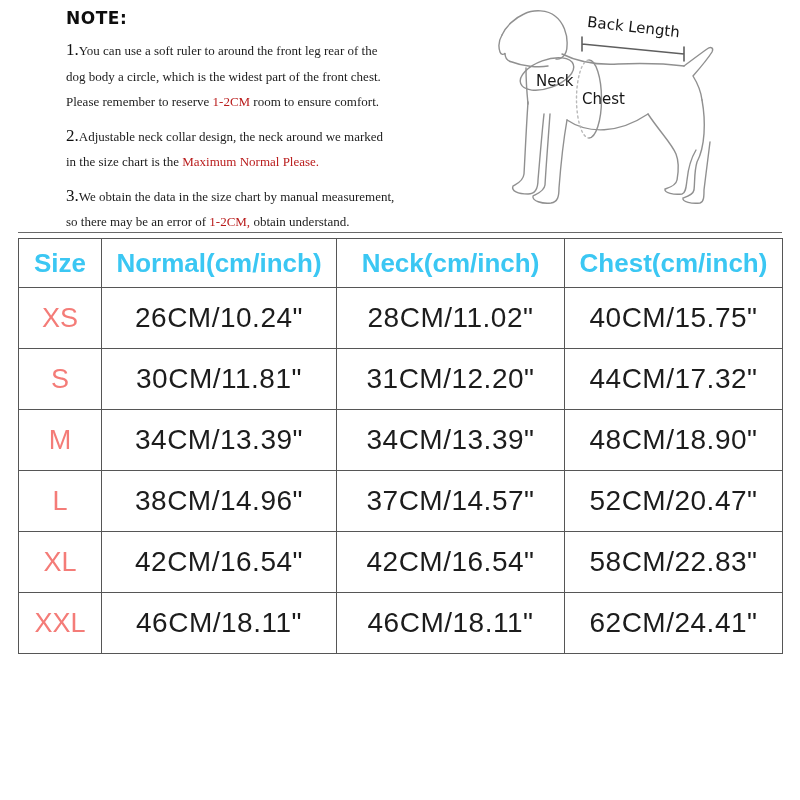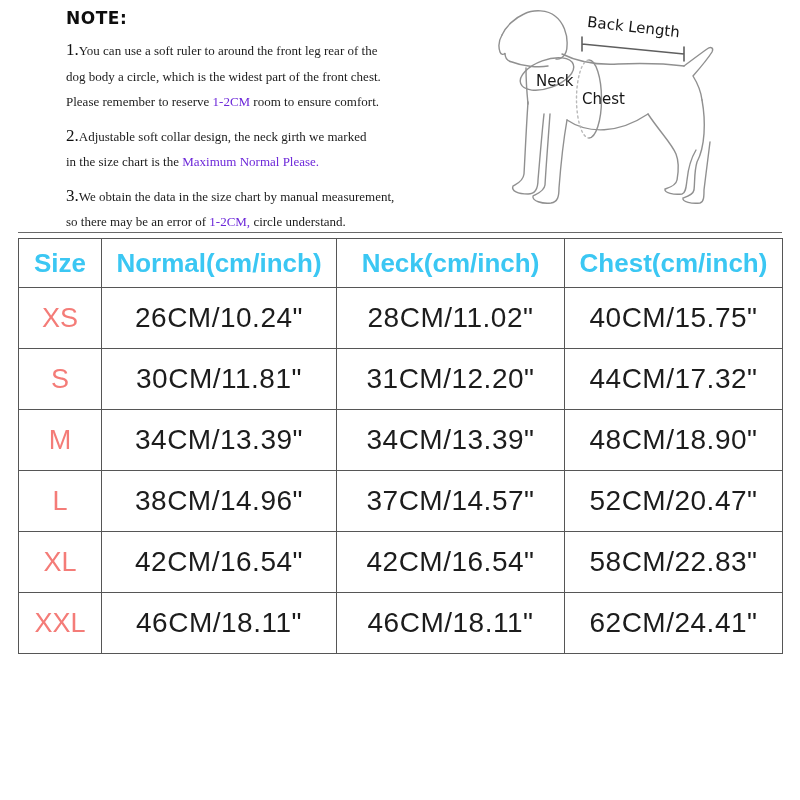--- a/index.html
+++ b/index.html
@@ -12,21 +12,21 @@
   .note-heading{
     margin:0 0 9px 0;font-size:17px;font-weight:800;color:#0e0e0e;
     letter-spacing:.5px;font-family:"DejaVu Sans",sans-serif;
   }
   .note{margin:0 0 8px 0;}
   .note-line{
     font-size:13px;line-height:25.5px;color:#1c1c1c;white-space:nowrap;
     font-family:Liberation Serif, serif;
   }
   .note-num{font-size:17px;color:#101010;}
-  .red{color:#6d28d9;}
+  .red{color:#b91c1c;}
   
   .dog{position:absolute;left:488px;top:2px;width:312px;height:228px;}
   .dog path,.dog ellipse{fill:none;stroke:#909090;stroke-width:1.4;stroke-linecap:round;}
   .dog .measure{stroke:#5f5f5f;stroke-width:1.6;}
   .dog .dashed{stroke:#b9b9b9;stroke-dasharray:2 3;}
   .dog text{
     fill:#161616;font-family:"DejaVu Sans",sans-serif;font-size:15px;
   }
   
   .table-top-rule{
@@ -53,26 +53,26 @@
 
   <section class="notes">
     <h1 class="note-heading">NOTE:</h1>
     <div id="notes-list">
         <div class="note">
           <div class="note-line"><span class="note-num">1.</span><span>You can use a soft ruler to around the front leg rear of the</span></div>
           <div class="note-line"><span>dog body a circle, which is the widest part of the front chest.</span></div>
           <div class="note-line"><span>Please remember to reserve </span><span class="red">1-2CM</span><span> room to ensure comfort.</span></div>
         </div>
         <div class="note">
-          <div class="note-line"><span class="note-num">2.</span><span>Adjustable soft collar design, the neck girth we marked</span></div>
+          <div class="note-line"><span class="note-num">2.</span><span>Adjustable neck collar design, the neck around we marked</span></div>
           <div class="note-line"><span>in the size chart is the </span><span class="red">Maximum Normal Please.</span></div>
         </div>
         <div class="note">
           <div class="note-line"><span class="note-num">3.</span><span>We obtain the data in the size chart by manual measurement,</span></div>
-          <div class="note-line"><span>so there may be an error of </span><span class="red">1-2CM,</span><span> circle understand.</span></div>
+          <div class="note-line"><span>so there may be an error of </span><span class="red">1-2CM,</span><span> obtain understand.</span></div>
         </div>
       </div>
   </section>
 
   <svg class="dog" viewBox="0 0 312 228" aria-hidden="true">
 
     <path d="M14,33 C18,24 27,16 36,12 C46,7 60,8 67,14 C75,20 80,32 79,44 C79,52 74,58 68,57"></path>
 
     <path d="M14,33 C11,38 10,44 12,50 C13,53 16,53 17,51 C17,55 19,59 24,60 C34,64 50,66 60,64"></path>
 

